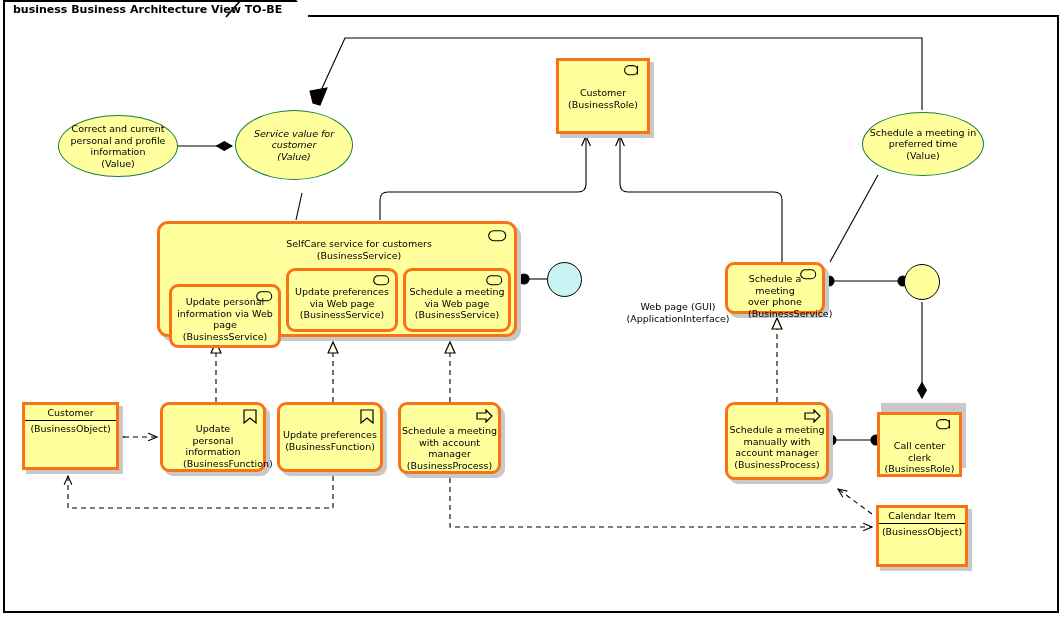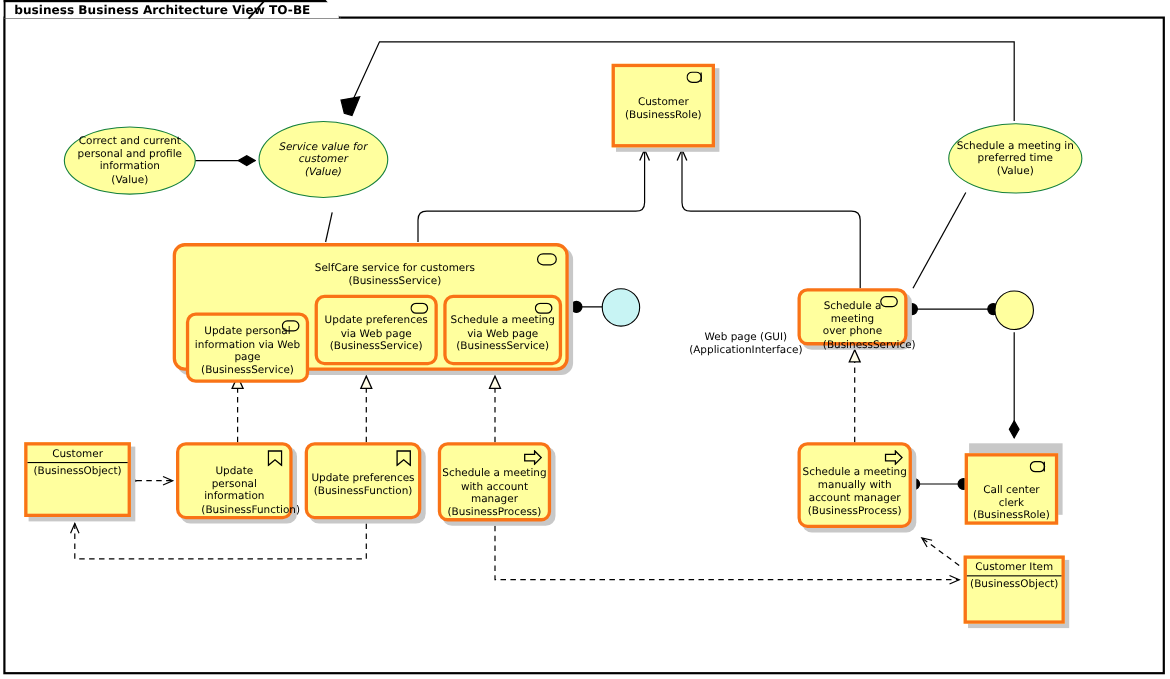--- a/index.html
+++ b/index.html
@@ -283,20 +283,20 @@
     <div class="lbl" style="top:25px;padding:0 2px;">
       <span>Call center clerk</span><br>
       <span>(BusinessRole)</span>
     </div>
   </div>
 
   <div class="shadow" style="left:880px;top:509px;width:92px;height:62px;"></div>
   <div class="node yfill" style="left:876px;top:505px;width:92px;height:62px;">
     <div class="objhdr"></div>
     <div class="lbl" style="top:2px;">
-      <span>Customer Item</span>
+      <span>Calendar Item</span>
     </div>
     <div class="lbl" style="top:18px;">
       <span>(BusinessObject)</span>
     </div>
   </div>
 
 </div>
 
 </body></html>

